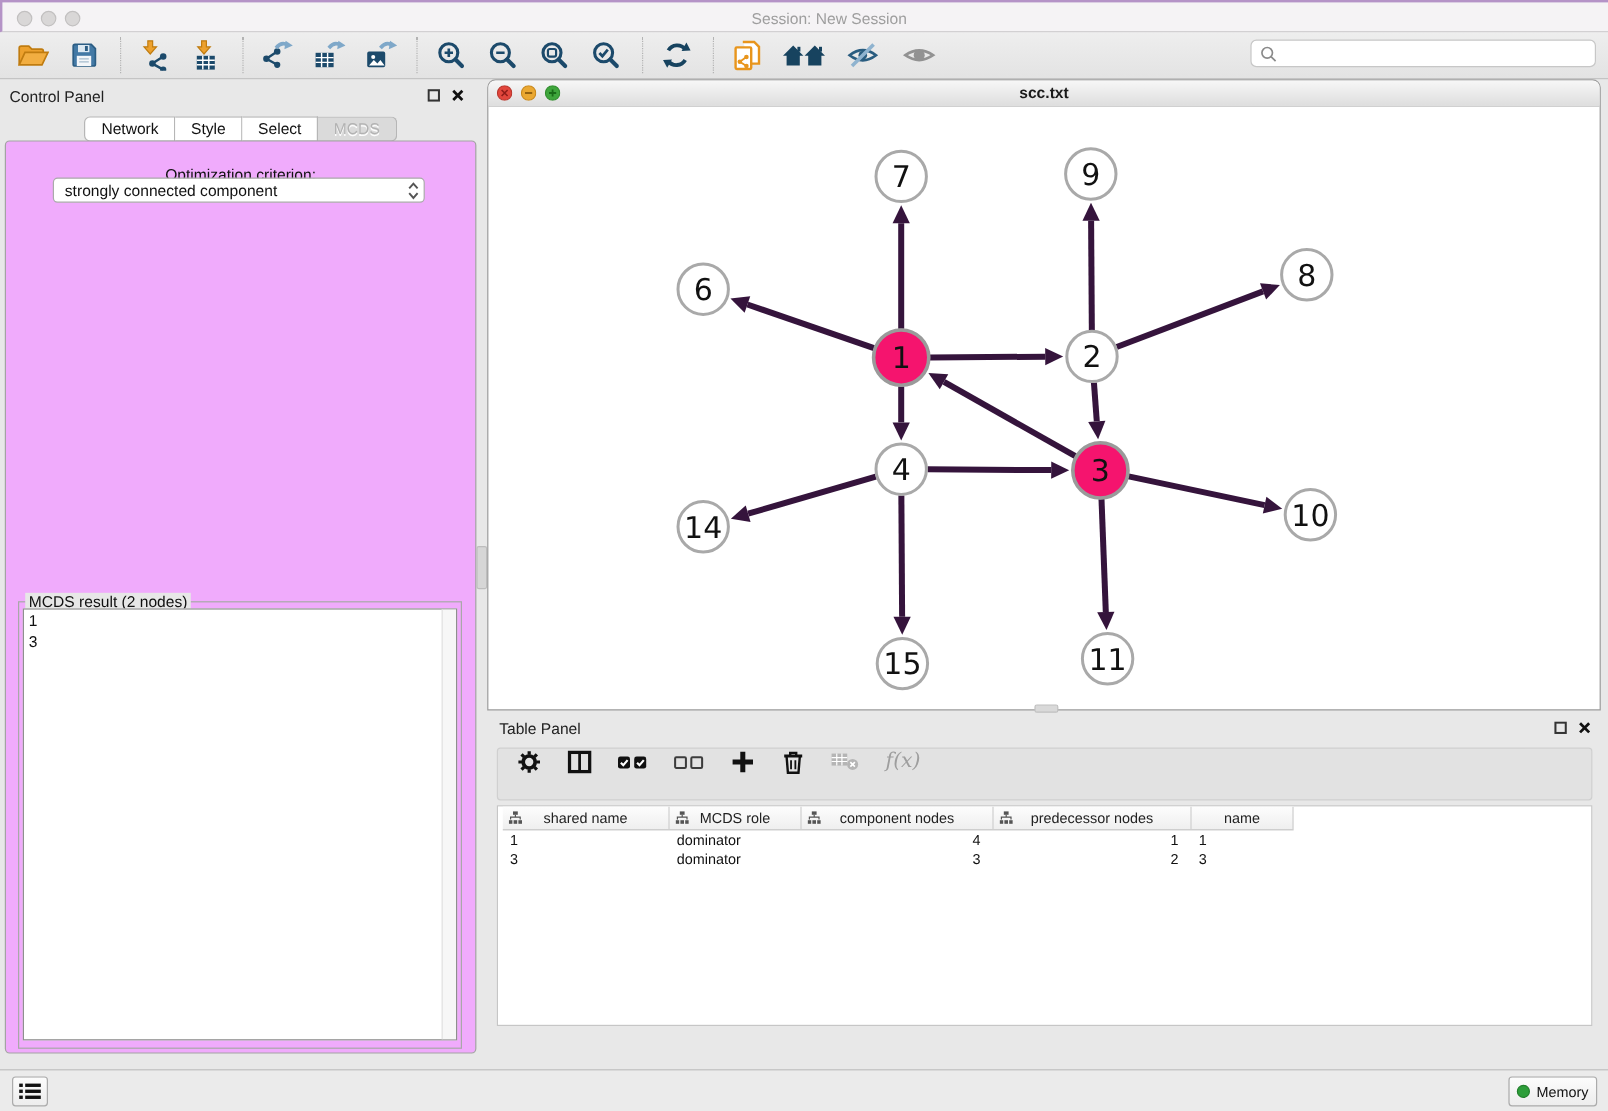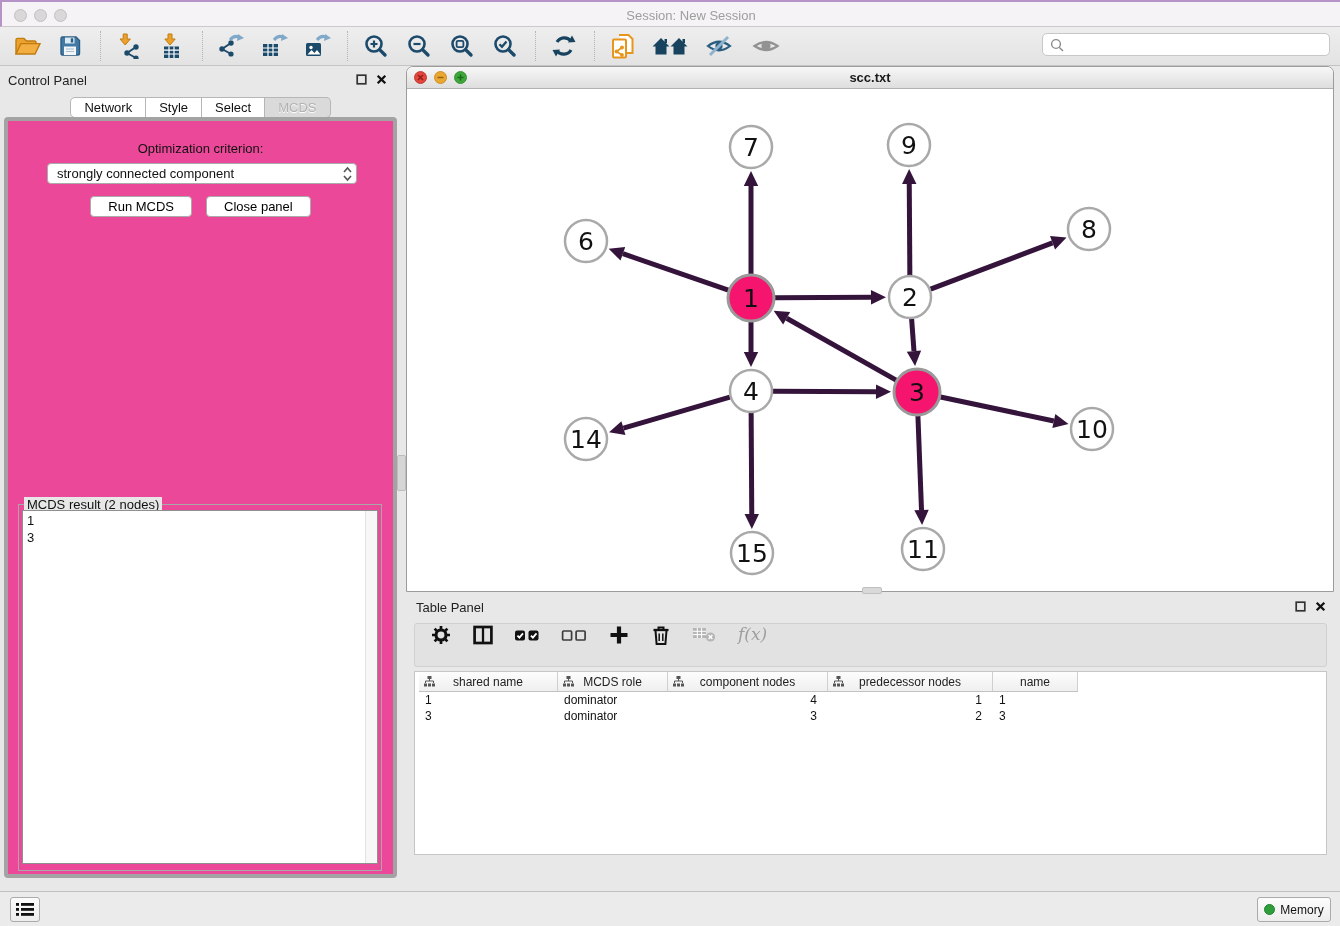--- a/index.html
+++ b/index.html
@@ -33,24 +33,24 @@
   .control-panel{position:absolute;left:0;top:66px;width:401px;height:821px;}
   .cp-title{position:absolute;left:8px;top:7px;font-size:13px;color:#222;}
   .panel-btns{position:absolute;top:8px;display:flex;gap:9px;align-items:center;}
   .control-panel .panel-btns{right:14px;}
   .cp-tabs{position:absolute;left:0;top:31px;width:100%;display:flex;justify-content:center;}
   .tab{height:21px;line-height:20px;padding:0 13px;background:#fff;border:1px solid #b6b6b6;
        border-left:none;font-size:13px;box-sizing:border-box;}
   .tab:first-child{border-left:1px solid #b6b6b6;border-radius:5px 0 0 5px;}
   .tab:last-child{border-radius:0 5px 5px 0;}
   .tab.disabled-active{background:#dadada;color:#b2b2b2;text-shadow:0 1px 0 rgba(255,255,255,.95);}
-  .cp-body{position:absolute;left:4px;right:4px;top:51px;bottom:9px;background:#ec4899;
-           border:4px solid #a3a3a3;border-radius:4px;}
+  .cp-body{position:absolute;left:4px;right:4px;top:51px;bottom:9px;background:#f0abfc;
+           border:1px solid #a3a3a3;border-radius:4px;}
   .opt-label{position:absolute;top:20px;width:100%;text-align:center;font-size:13px;}
-  .criterion-select{position:absolute;left:39px;top:42px;width:310px;height:21px;background:#fff;
+  .criterion-select{position:absolute;left:39px;top:30px;width:310px;height:21px;background:#fff;
            border:1px solid #aaa;border-radius:4px;box-sizing:border-box;display:flex;
            align-items:center;font-size:13px;padding:0 4px 0 9px;}
   .criterion-select .sel-text{flex:1;}
   .cp-buttons{position:absolute;top:75px;width:100%;display:flex;justify-content:center;gap:14px;}
   .btn{height:21px;background:#fff;border:1px solid #aaa;border-radius:4px;font-size:13px;
        padding:0 17px;line-height:19px;font-family:"Liberation Sans",sans-serif;}
   .result-group{position:absolute;left:10px;right:11px;top:383px;bottom:3px;
                 border:1px solid #a8a8a8;}
   .result-legend{position:absolute;top:-8px;left:5px;background:#e7e7e7;padding:0 3px;
                  font-size:13px;color:#111;}
@@ -278,24 +278,20 @@
 
   <div class="cp-body">
     <div class="opt-label">Optimization criterion:</div>
     <div class="criterion-select">
       <span class="sel-text">strongly connected component</span>
       <svg width="9" height="16" viewBox="0 0 9 16">
         <path d="M1 6 L4.5 2 L8 6" fill="none" stroke="#555" stroke-width="1.6"></path>
         <path d="M1 10 L4.5 14 L8 10" fill="none" stroke="#555" stroke-width="1.6"></path>
       </svg>
     </div>
-    <div class="cp-buttons">
-      <button class="btn">Run MCDS</button>
-      <button class="btn">Close panel</button>
-    </div>
     <div class="result-group">
       <span class="result-legend">MCDS result (2 nodes)</span>
       <div class="result-inner">
         <div class="result-lines" id="result-lines">
             <div>1</div>
             <div>3</div>
           </div>
         <div class="result-scroll"></div>
       </div>
     </div>

